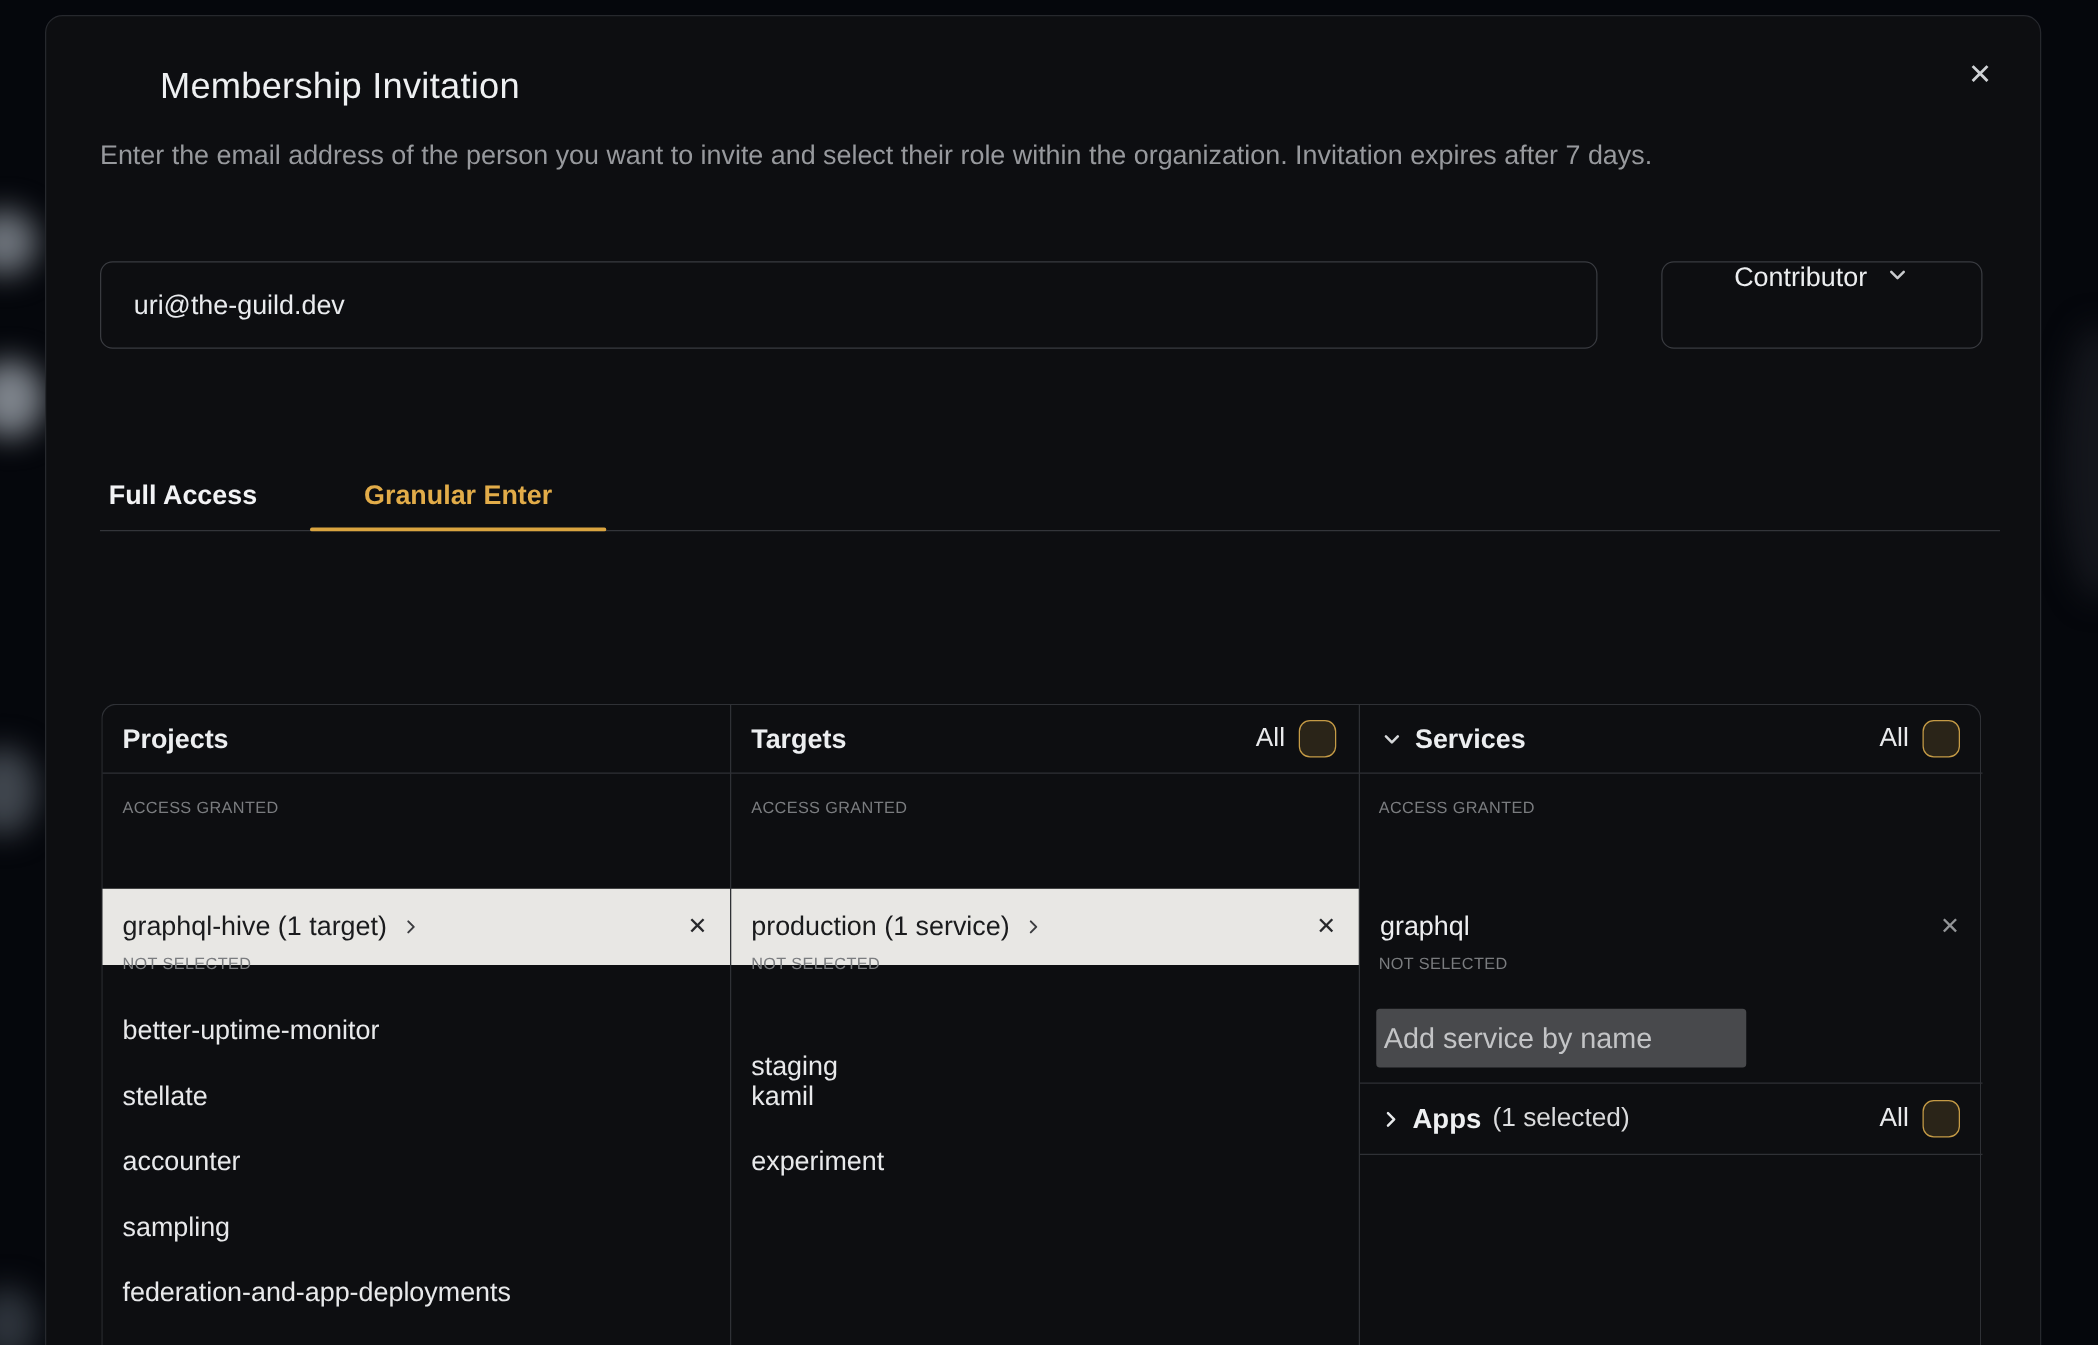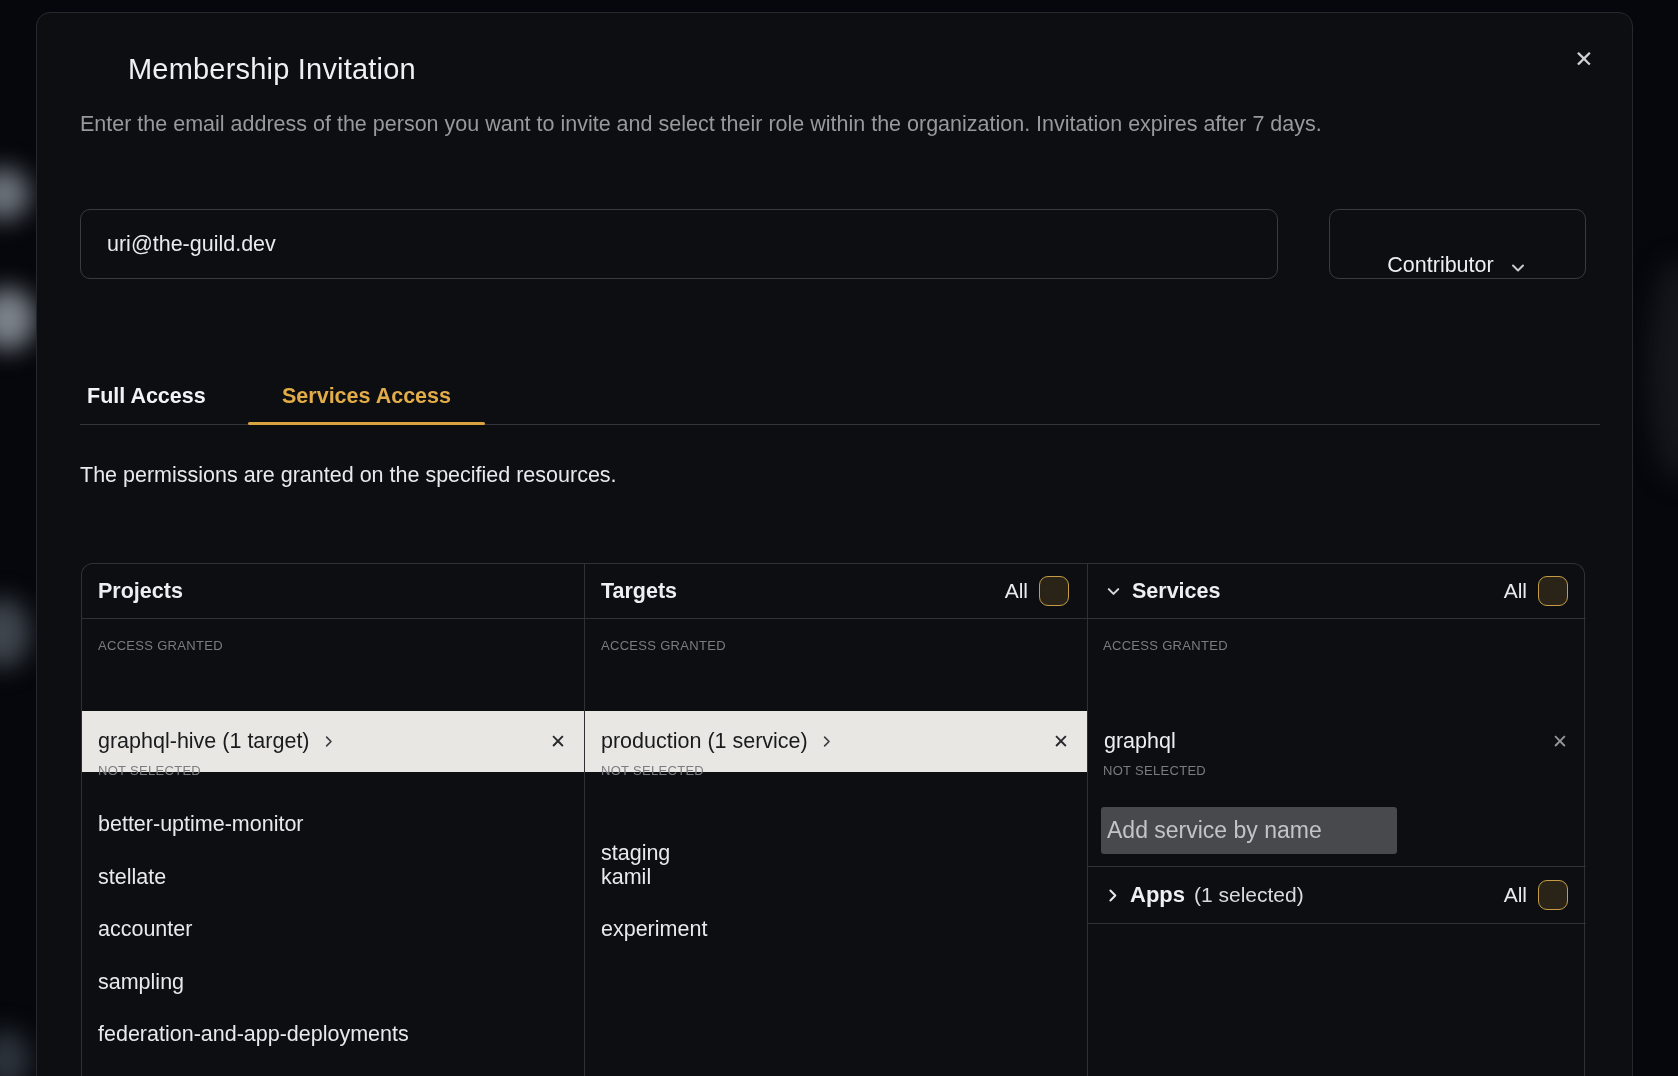--- a/index.html
+++ b/index.html
@@ -14,21 +14,21 @@
     text-align:center; cursor:pointer; font-family:inherit; }
   .title { position:absolute; left:43px; top:40px; font-size:29px; font-weight:400;
     color:#eef0f2; letter-spacing:.2px;margin-left:48px; }
   .desc { position:absolute; left:43px; top:94px; width:1435px; font-size:21.5px;
     line-height:35px; color:#97999d; }
   .email-input { position:absolute; left:43px; top:196px; width:1198px; height:70px;
     background:transparent; border:1px solid #393b40; border-radius:10px; color:#e9ebee;
     font-size:21.5px; padding:0 26px; font-family:inherit; outline:none; }
   .role-btn { position:absolute; left:1292px; top:196px; width:257px; height:70px;
     background:transparent; border:1px solid #393b40; border-radius:10px; color:#eceef0;
-    font-size:21.5px; font-weight:500; display:flex; align-items:flex-end; justify-content:center;
+    font-size:21.5px; font-weight:500; display:flex; align-items:flex-start; justify-content:center;
     gap:14px; cursor:pointer; font-family:inherit; }
   .tab { position:absolute; top:371px; font-size:21.5px; font-weight:700; cursor:pointer; }
   .tab-full { left:50px; color:#f2f3f5; }
   .tab-granular { left:211px; width:237px; text-align:center; color:#e2ac49; }
   .tab-underline { position:absolute; left:211px; top:409px; width:237px; height:3px;
     background:#d9a440; border-radius:2px; z-index:2; }
   .tabs-divider { position:absolute; left:43px; top:411px; width:1520px; height:1px; background:#33353a; }
   .note { position:absolute; left:43px; top:450px; font-size:21.5px; color:#e8e9eb; }
   .table { position:absolute; left:44px; top:550px; width:1504px; height:560px;
     border:1px solid #2f3136; border-bottom:none; border-radius:12px 12px 0 0; }
@@ -84,25 +84,24 @@
   <input class="email-input" type="text" value="uri@the-guild.dev" style="">
 
   <button class="role-btn">
     <span>Contributor</span>
     <svg class="chev" width="20" height="20" viewBox="0 0 24 24" fill="none" stroke="#c9cbce" stroke-width="2.4" stroke-linecap="round" stroke-linejoin="round">
         <polyline points="6 9 12 15 18 9"></polyline>
       </svg>
   </button>
 
   <div class="tab tab-full">Full Access</div>
-  <div class="tab tab-granular">Services Access</div>
+  <div class="tab tab-granular">Granular Enter</div>
   <div class="tab-underline"></div>
   <div class="tabs-divider"></div>
 
-  <p class="note">The permissions are granted on the specified resources.</p>
 
   <div class="table">
     <div class="vline" style="left:502px;"></div>
     <div class="vline" style="left:1005px;"></div>
     <div class="hline" style="left:0; width:1504px; top:54px;"></div>
 
     <div class="hdr-cell" style="left:0; width:502px;">
       <span class="hdr-label">Projects</span>
     </div>
     <div class="hdr-cell" style="left:503px; width:502px;">

